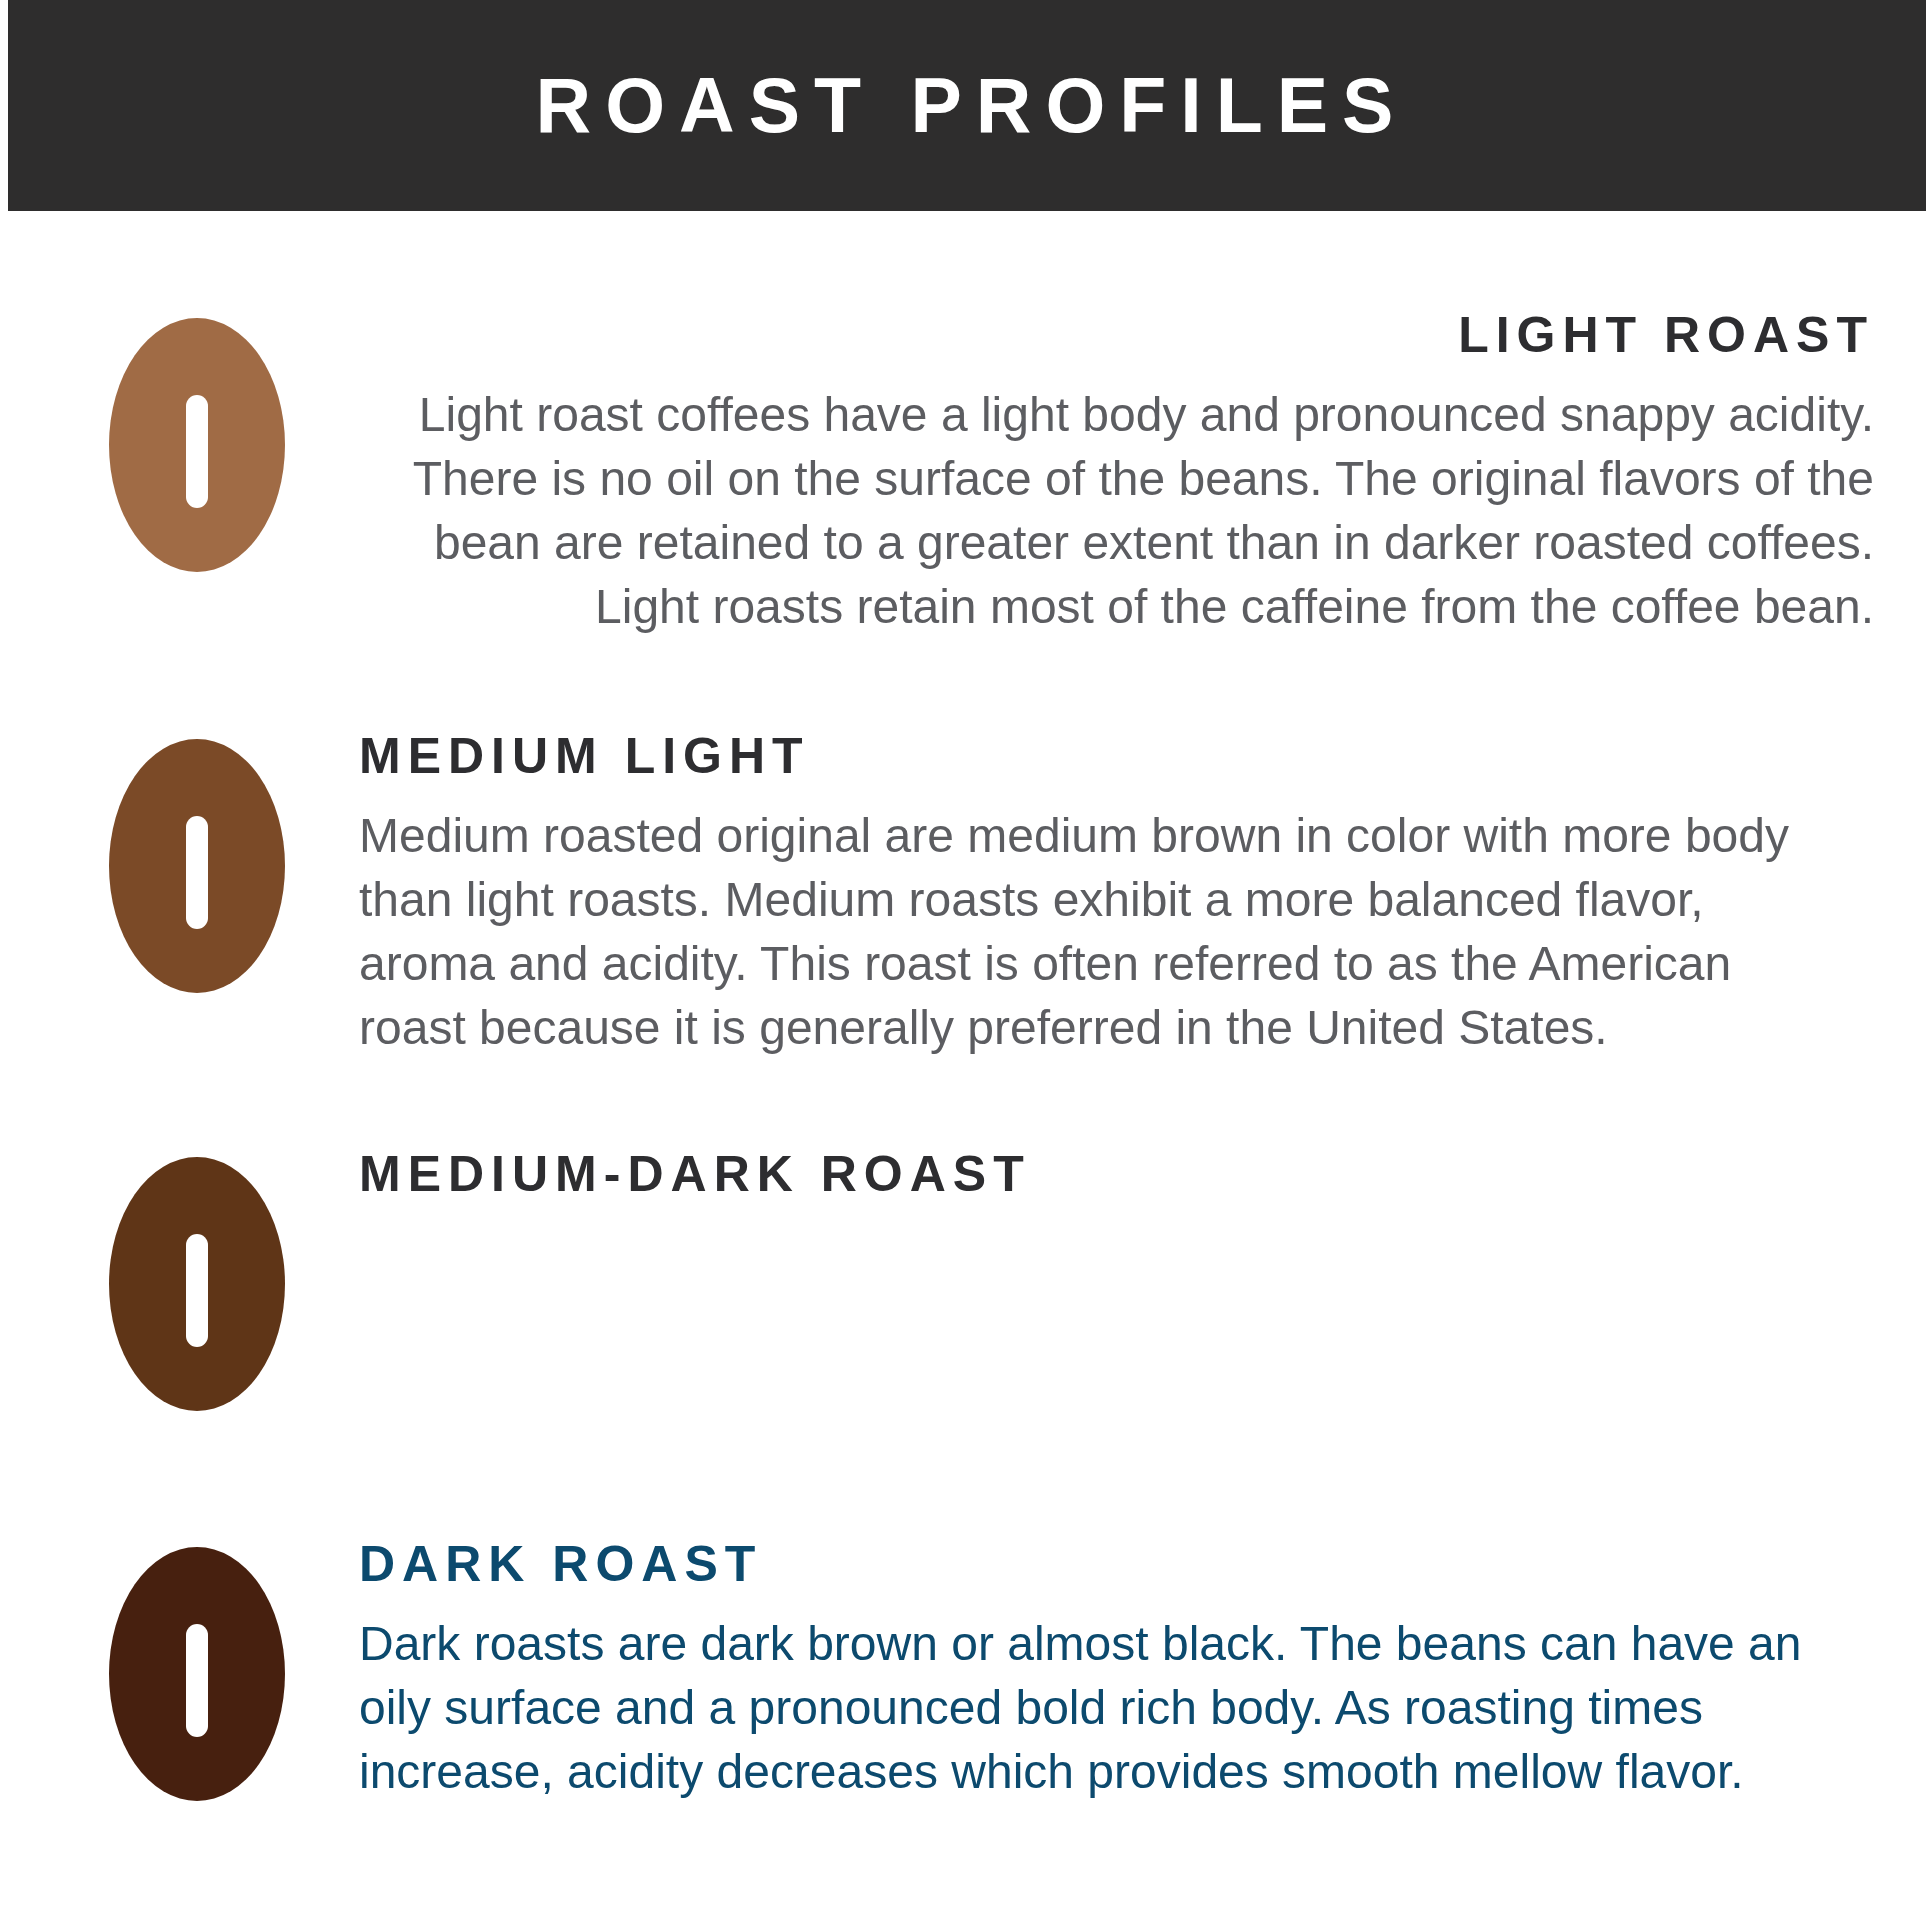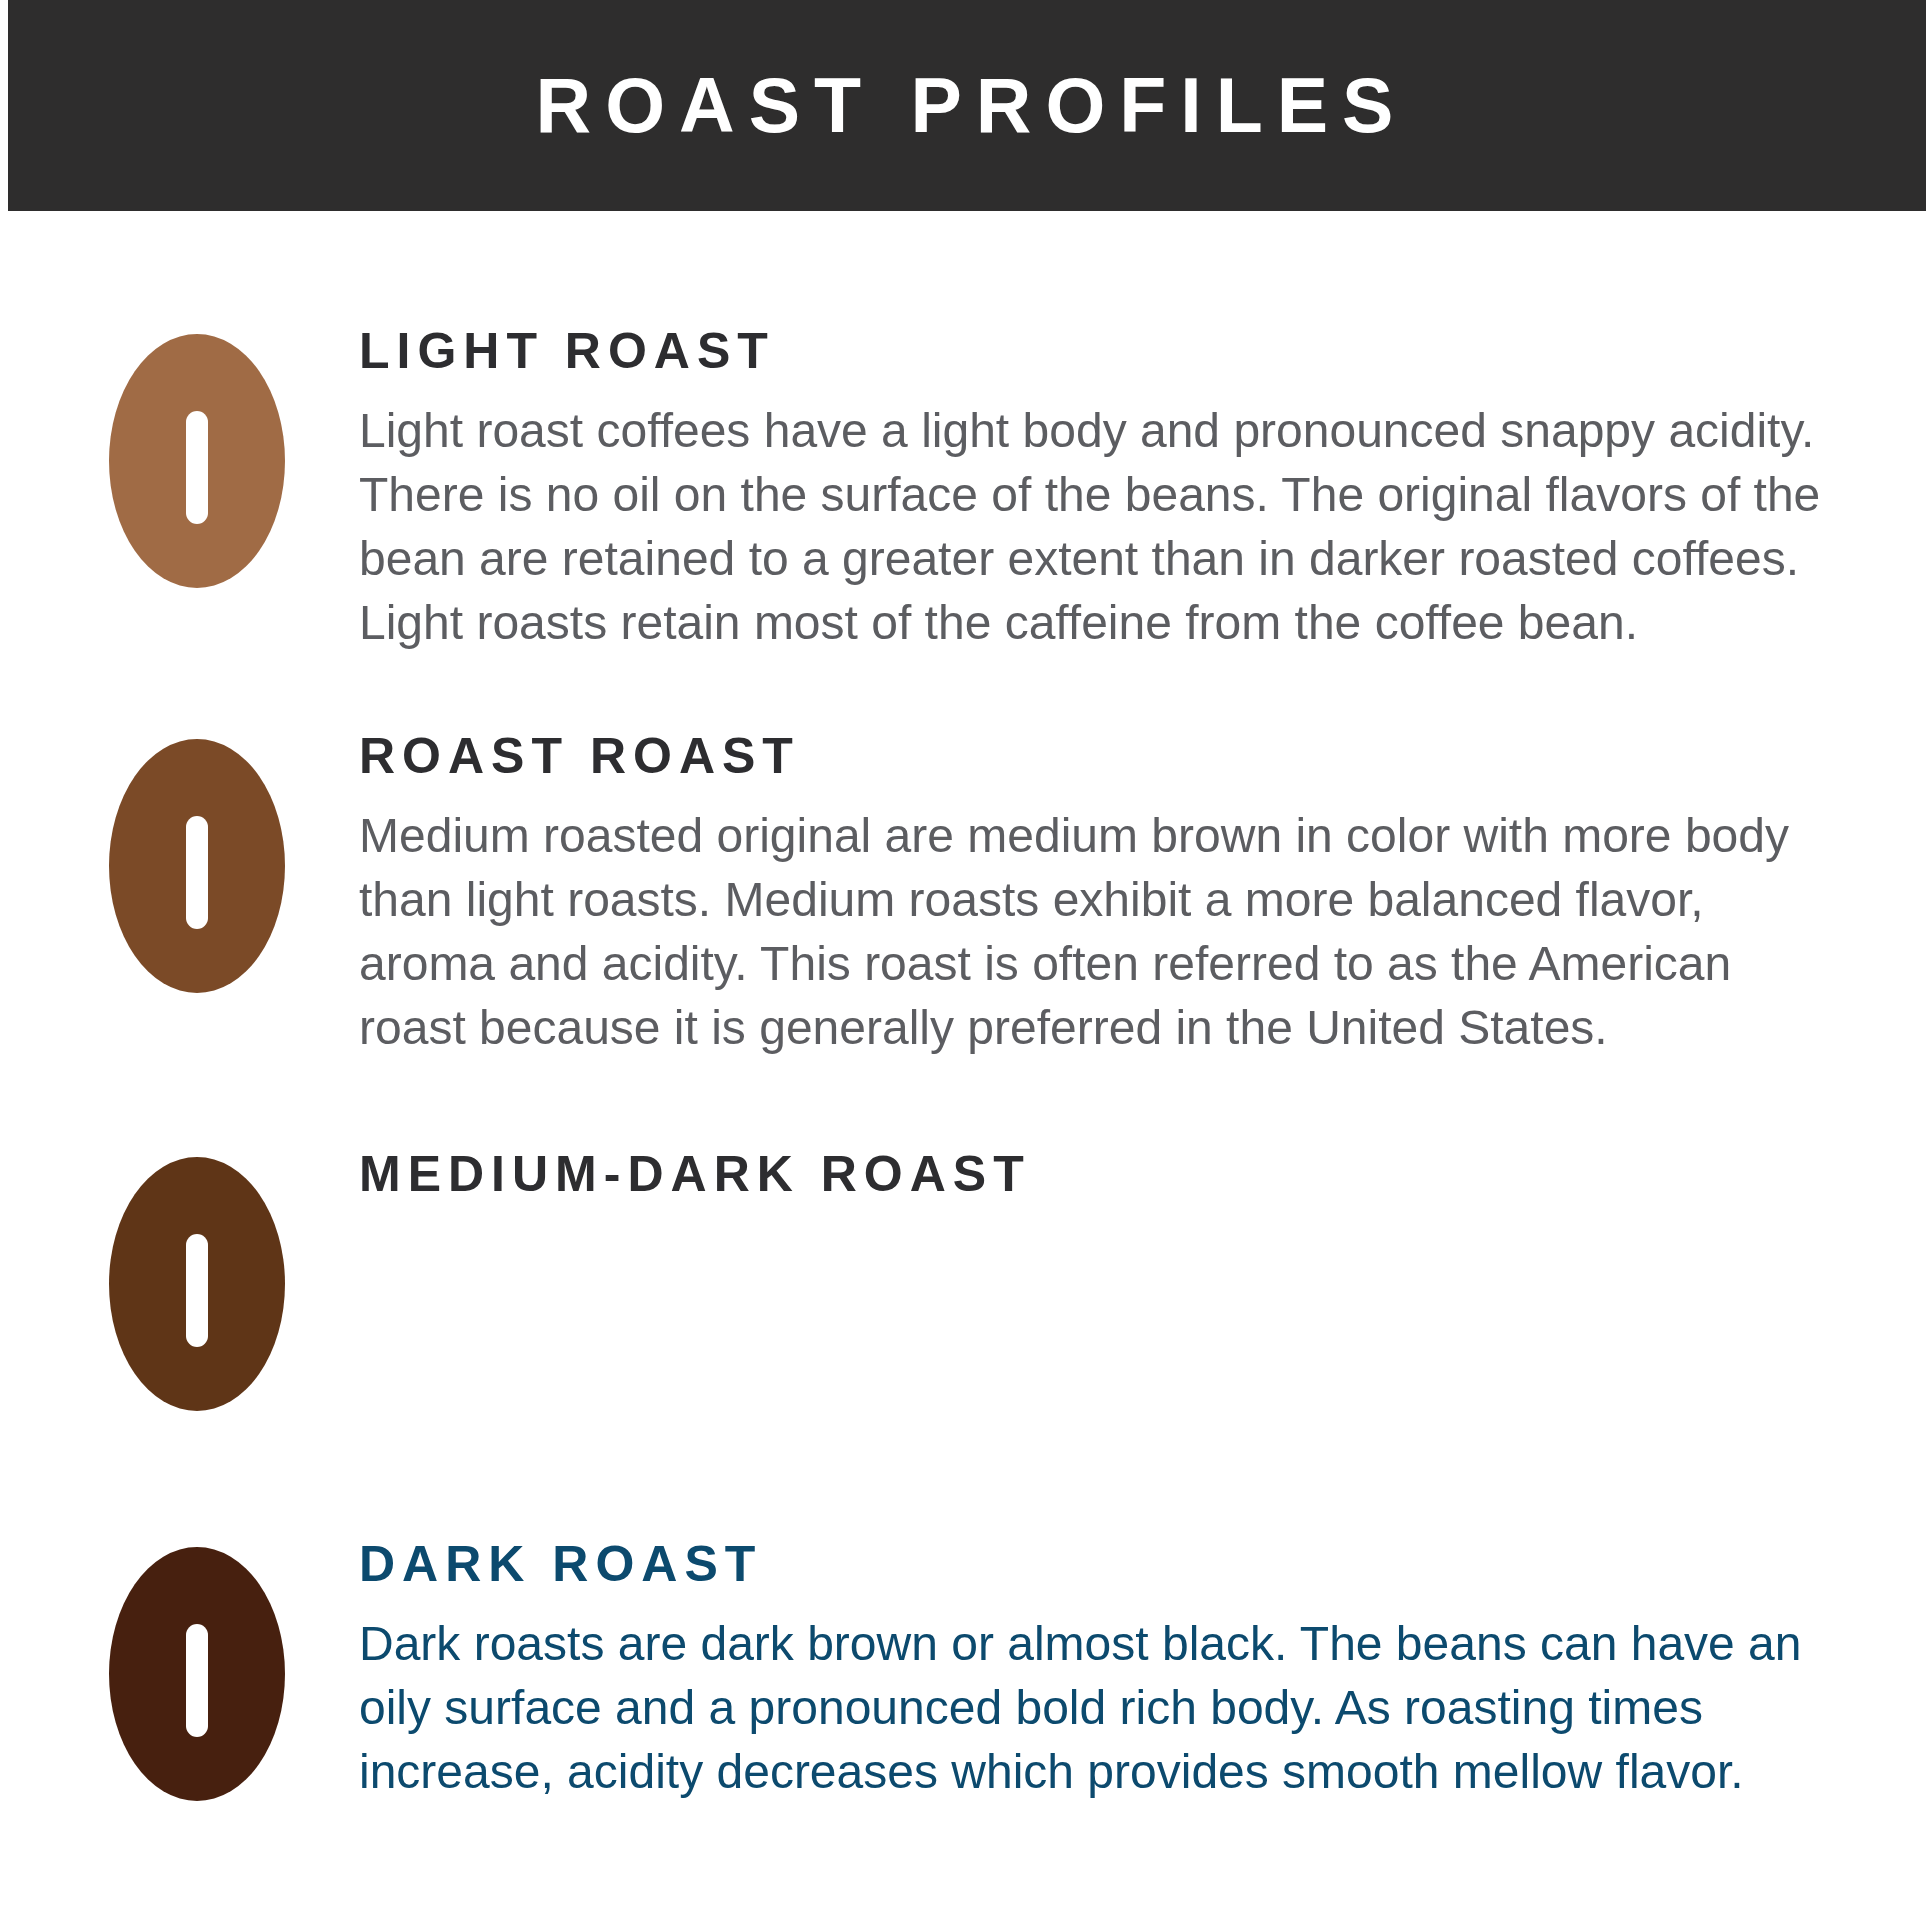--- a/index.html
+++ b/index.html
@@ -31,21 +31,21 @@
     white-space: nowrap;
   }
 
   
   .roast-section {
     position: absolute;
     left: 0;
     width: 100%;
     height: 404px;
   }
-  .roast-section:nth-of-type(1) { top: 334px;  }
+  .roast-section:nth-of-type(1) { top: 318px; text-align: right;  }
   .roast-section:nth-of-type(2) { top: 739px;  }
   .roast-section:nth-of-type(3) { top: 1157px; }
   .roast-section:nth-of-type(4) { top: 1547px; }
 
   .bean {
     position: absolute;
     left: 109px;
     top: 0;
     width: 176px;
     height: 254px;
@@ -104,21 +104,21 @@
 bean are retained to a greater extent than in darker roasted coffees.
 Light roasts retain most of the caffeine from the coffee bean.</p>
     </div>
   </section>
 
   <section class="roast-section">
     <div class="bean" style="background-color: rgb(123, 74, 39);">
       <span class="crease"></span>
     </div>
     <div class="text-block">
-      <h2 class="section-heading" style="color: rgb(45, 45, 48);">ROAST ROAST</h2>
+      <h2 class="section-heading" style="color: rgb(45, 45, 48);">MEDIUM LIGHT</h2>
       <p class="section-body" style="color: rgb(92, 93, 97);">Medium roasted original are medium brown in color with more body
 than light roasts. Medium roasts exhibit a more balanced flavor,
 aroma and acidity.  This roast is often referred to as the American
 roast because it is generally preferred in the United States.</p>
     </div>
   </section>
 
   <section class="roast-section">
     <div class="bean" style="background-color: rgb(95, 53, 23);">
       <span class="crease"></span>

